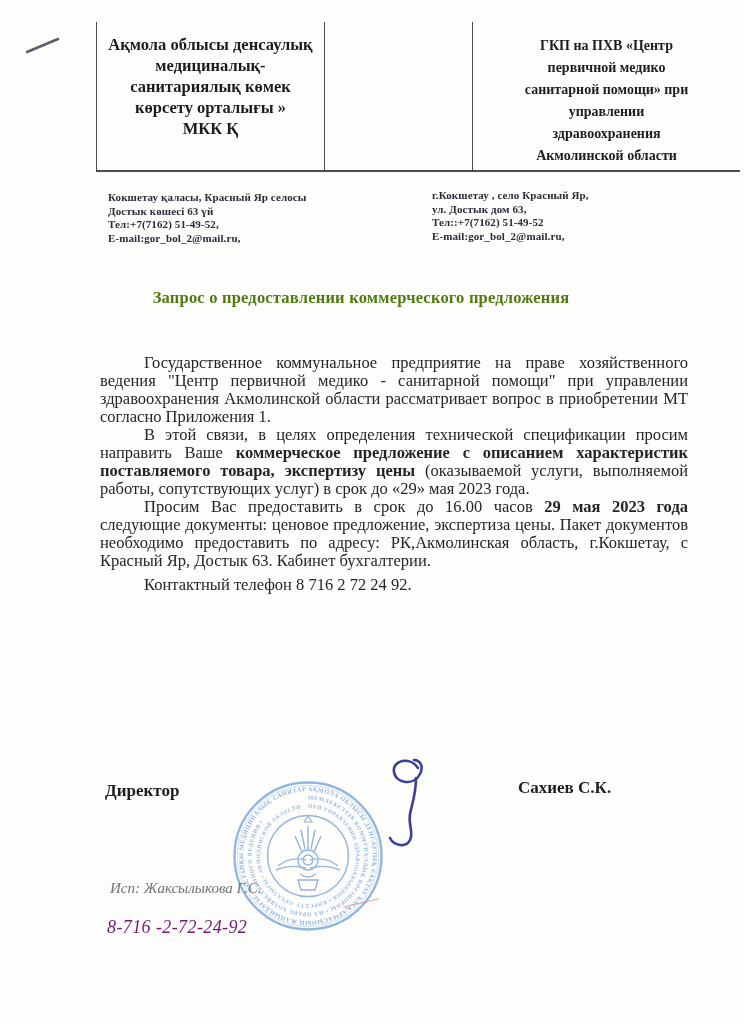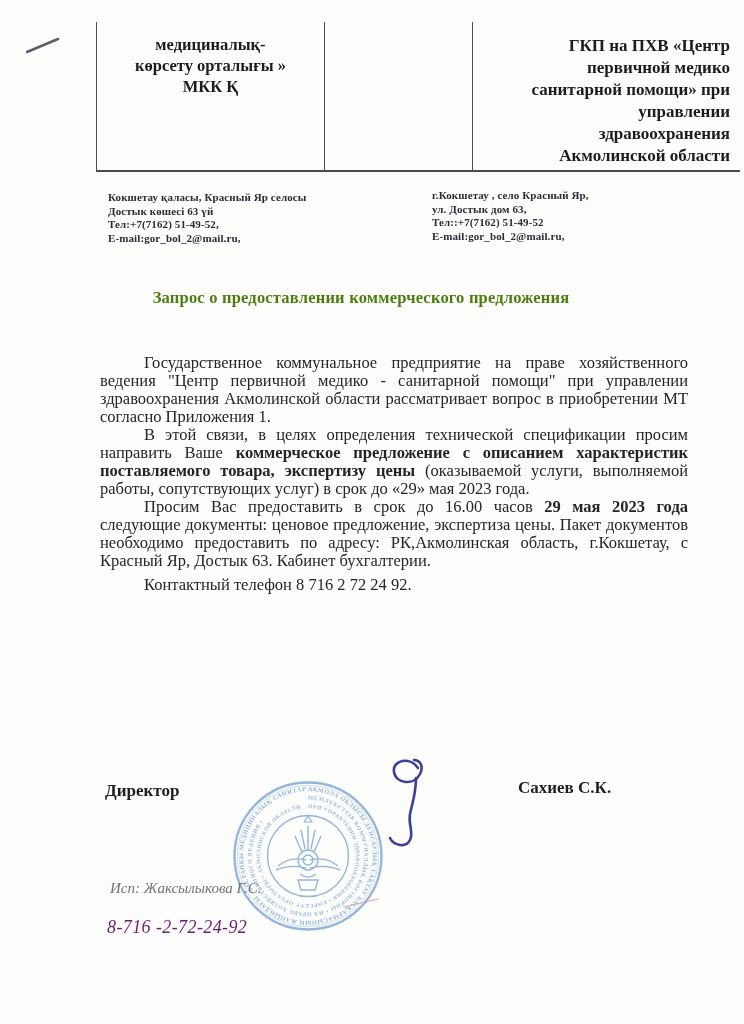--- a/index.html
+++ b/index.html
@@ -17,22 +17,22 @@
     display:flex;border-bottom:2px solid #4c4c4c;
   }
   .hdr-cell{box-sizing:border-box;}
   .hdr-left{
     width:229px;border-left:1.5px solid #4c4c4c;border-right:1.5px solid #4c4c4c;
     padding:12px 6px 0 6px;text-align:center;
     font-weight:bold;font-size:16.5px;line-height:21px;color:#1c1c1c;
   }
   .hdr-mid{width:148px;border-right:1.5px solid #4c4c4c;}
   .hdr-right{
-    width:267px;padding:13px 10px 0 10px;text-align:right;
-    font-weight:bold;font-size:17px;line-height:22px;color:#1c1c1c;
+    width:267px;padding:13px 10px 0 10px;text-align:center;
+    font-weight:bold;font-size:14px;line-height:22px;color:#1c1c1c;
   }
   
   .contact{
     position:absolute;font-weight:bold;font-size:11px;line-height:13.5px;
     color:#2a2d38;letter-spacing:.1px;
   }
   .contact-left{left:108px;top:191px;}
   .contact-right{left:432px;top:189px;}
   
   .doc-title{
@@ -63,21 +63,23 @@
 <body>
 
 <div class="page">
 
   <svg class="pen-slash" viewBox="0 0 34 18">
     <line x1="1" y1="16" x2="32" y2="3" stroke="#5a5f6b" stroke-width="2.6" stroke-linecap="round"></line>
   </svg>
 
   <div class="hdr">
     <div class="hdr-cell hdr-left">
+        <div>Ақмола облысы денсаулық</div>
         <div>медициналық-</div>
+        <div>санитариялық көмек</div>
         <div>көрсету орталығы »</div>
         <div>МКК Қ</div>
       </div>
     <div class="hdr-cell hdr-mid"></div>
     <div class="hdr-cell hdr-right">
         <div>ГКП на ПХВ «Центр</div>
         <div>первичной медико</div>
         <div>санитарной помощи» при</div>
         <div>управлении</div>
         <div>здравоохранения</div>

